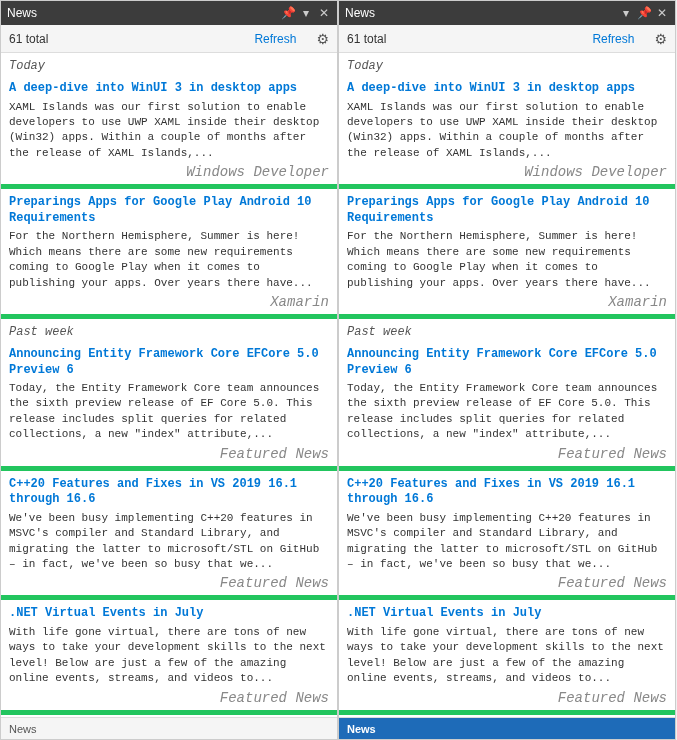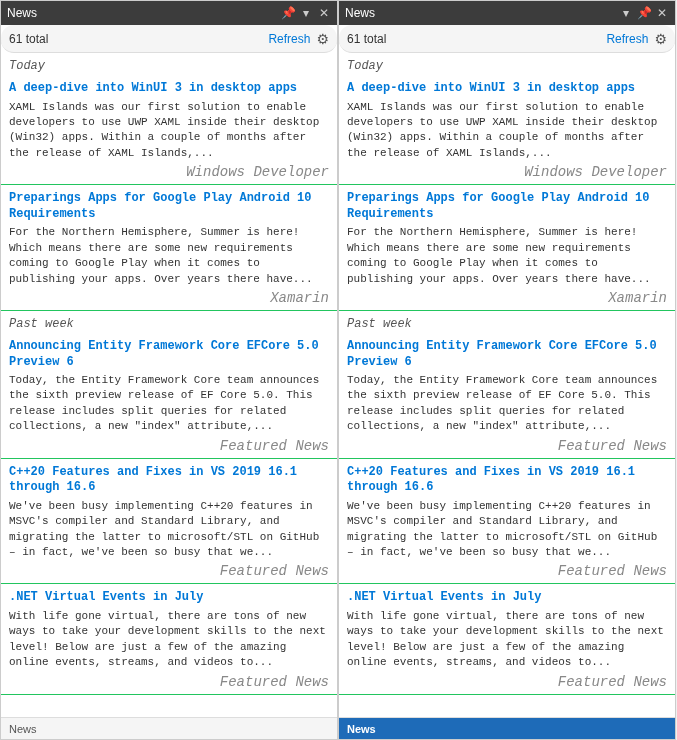--- a/index.html
+++ b/index.html
@@ -54,32 +54,31 @@
 
     .panel-toolbar {
       background: #f5f5f5;
       padding: 4px 8px;
       display: flex;
       align-items: center;
       justify-content: space-between;
       border-bottom: 1px solid #ddd;
       flex-shrink: 0;
       height: 28px;
-      border-radius: 13px;
     }
 
     .total-count {
       font-size: 12px;
       color: #333;
     }
 
     .toolbar-right {
       display: flex;
       align-items: center;
-      gap: 6px;
+      gap: 20px;
     }
 
     .refresh-link {
       color: #0078d7;
       font-size: 12px;
       cursor: pointer;
       text-decoration: none;
     }
 
     .settings-icon {
@@ -107,21 +106,21 @@
 
     .date-group-label {
       font-size: 12px;
       color: #555;
       padding: 6px 8px 2px 8px;
       font-style: italic;
     }
 
     .news-item {
       padding: 6px 8px 4px 8px;
-      border-bottom: 1px solid #22c55e;
+      border-bottom: 5px solid #22c55e;
       cursor: pointer;
     }
 
     .news-item-title {
       color: #0078d7;
       font-size: 12px;
       font-weight: 600;
       line-height: 1.3;
       margin-bottom: 3px;
       text-decoration: none;

